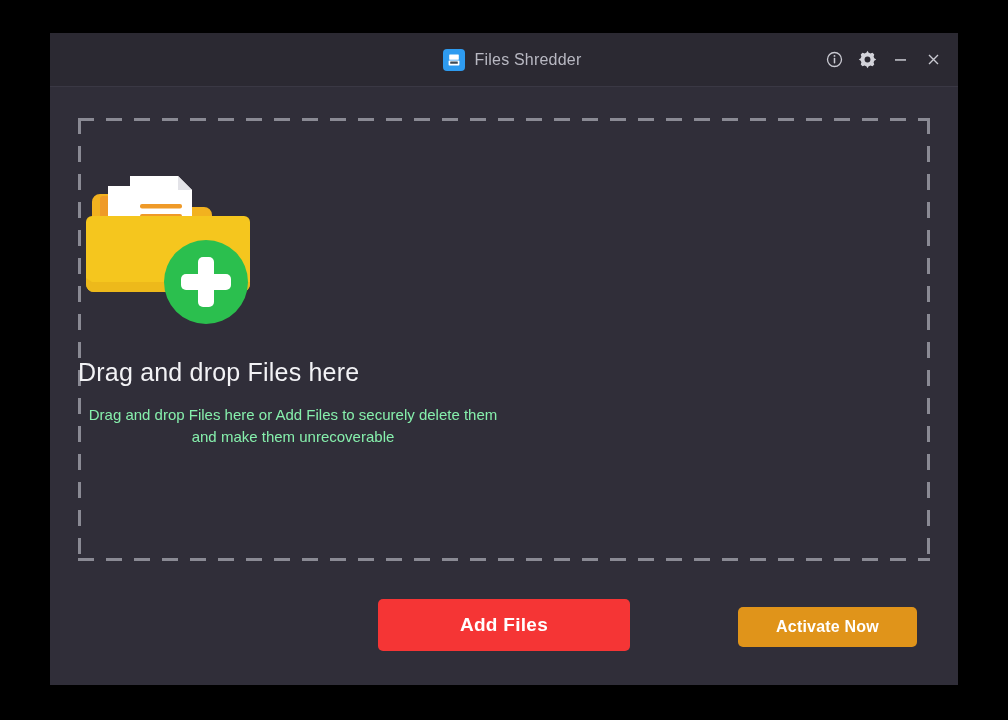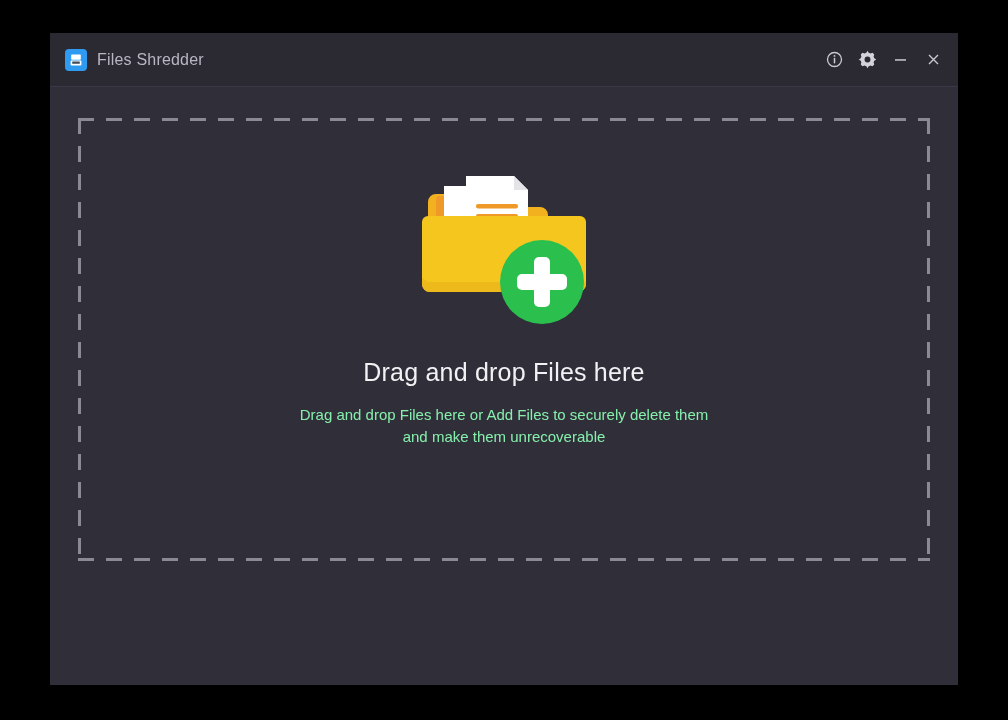--- a/index.html
+++ b/index.html
@@ -36,26 +36,27 @@
     left: 0;
     top: 0;
     width: 100%;
     height: 53px;
     background: #2B2932;
     border-bottom: 1px solid #3A3844;
   }
 
   #title-center {
     position: absolute;
-    left: 15px;
+    left: 8px;
     top: 0;
     width: 100%;
     height: 53px;
     display: flex;
     align-items: center;
+    justify-content: center;
     gap: 10px;
     pointer-events: none;
   }
 
   #app-logo {
     width: 22px;
     height: 22px;
     border-radius: 4px;
     background: #2E9BF0;
     display: flex;
@@ -115,21 +116,20 @@
     background-position: left top, left bottom, left top, right top;
     background-repeat: no-repeat;
     pointer-events: none;
   }
 
   #dropzone-inner {
     position: absolute;
     left: 0; top: 0; right: 0; bottom: 0;
     display: flex;
     flex-direction: column;
-    align-items: center;
     justify-content: flex-start;
     padding-top: 46px;
     box-sizing: border-box;
   }
 
   #folder-art {
     width: 180px;
     height: 170px;
     position: relative;
   }
@@ -279,15 +279,19 @@
             <rect x="103" y="110" width="50" height="16" rx="5" fill="#FFFFFF"></rect>
           </svg>
         </div>
 
         <div id="drop-title">Drag and drop Files here</div>
         <div id="drop-sub">Drag and drop Files here or Add Files to securely delete them and make them unrecoverable</div>
 
       </div>
     </div>
 
+    <div id="btn-row">
+      <button id="add-files-btn">Add Files</button>
+      <button id="activate-btn">Activate Now</button>
+    </div>
 
   </div>
 </div>
 
 </body></html>

